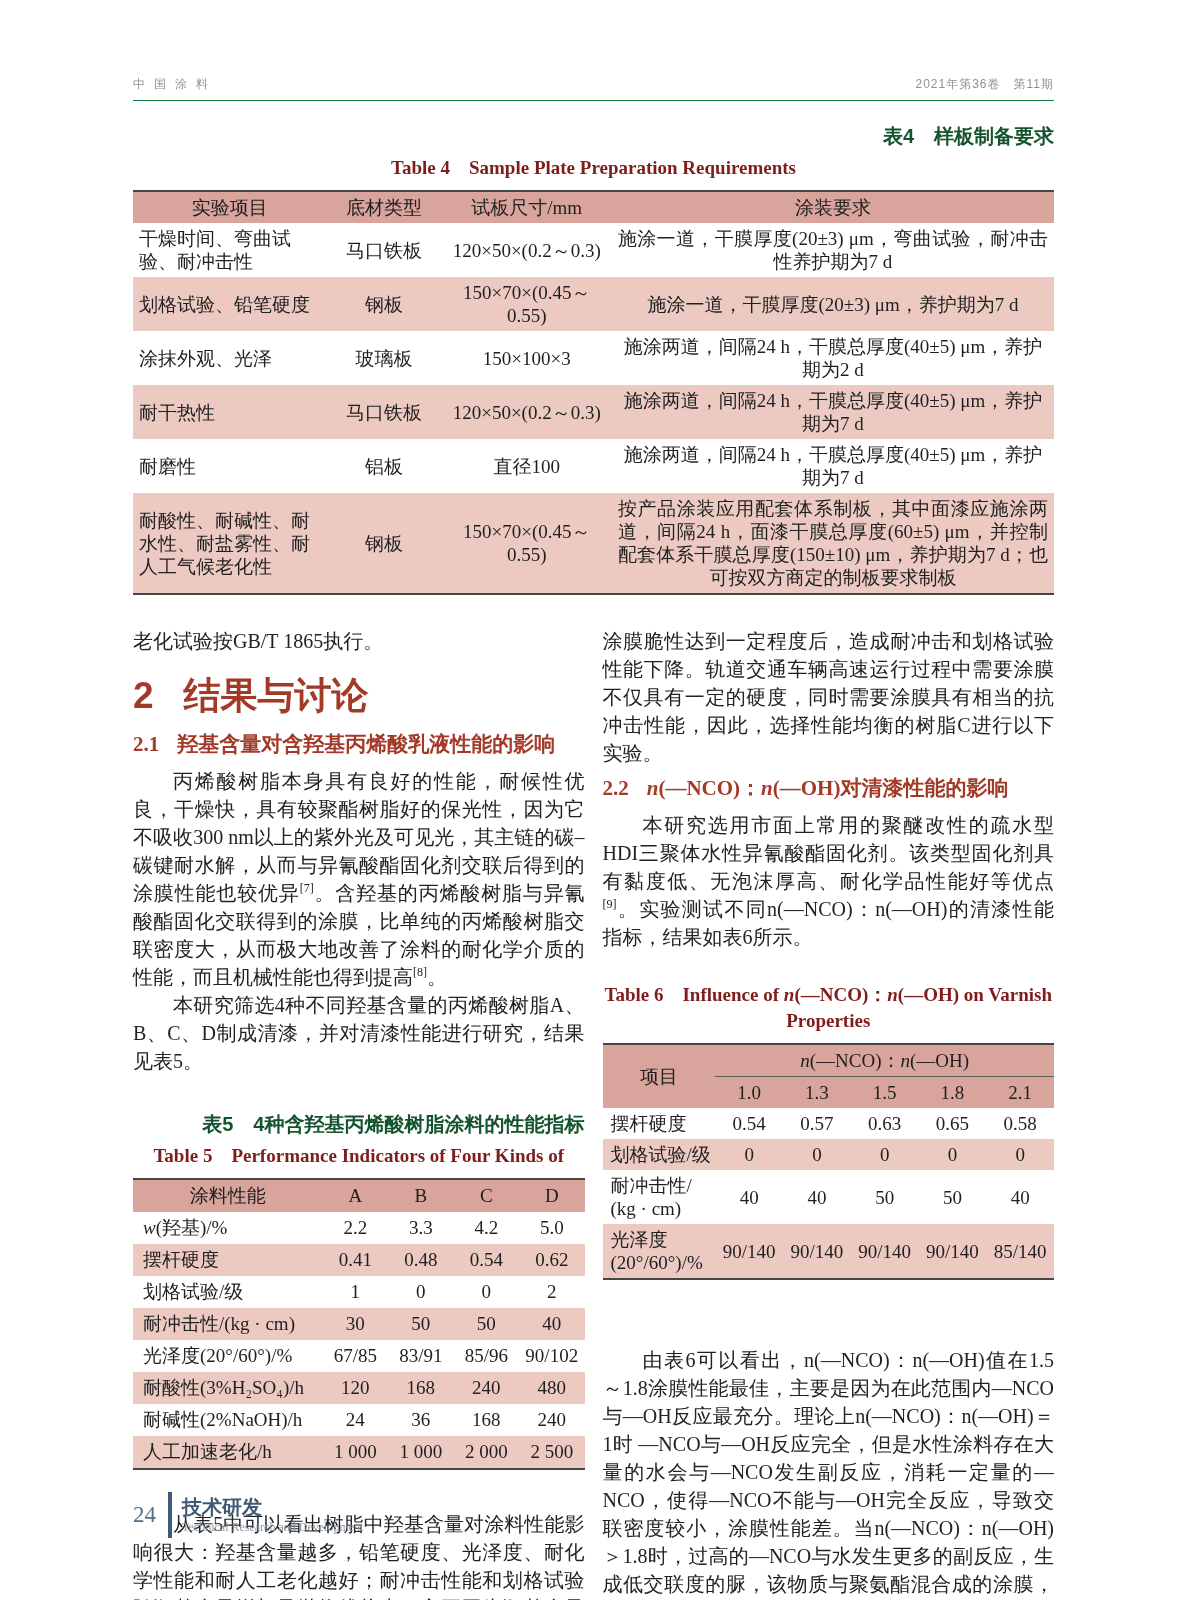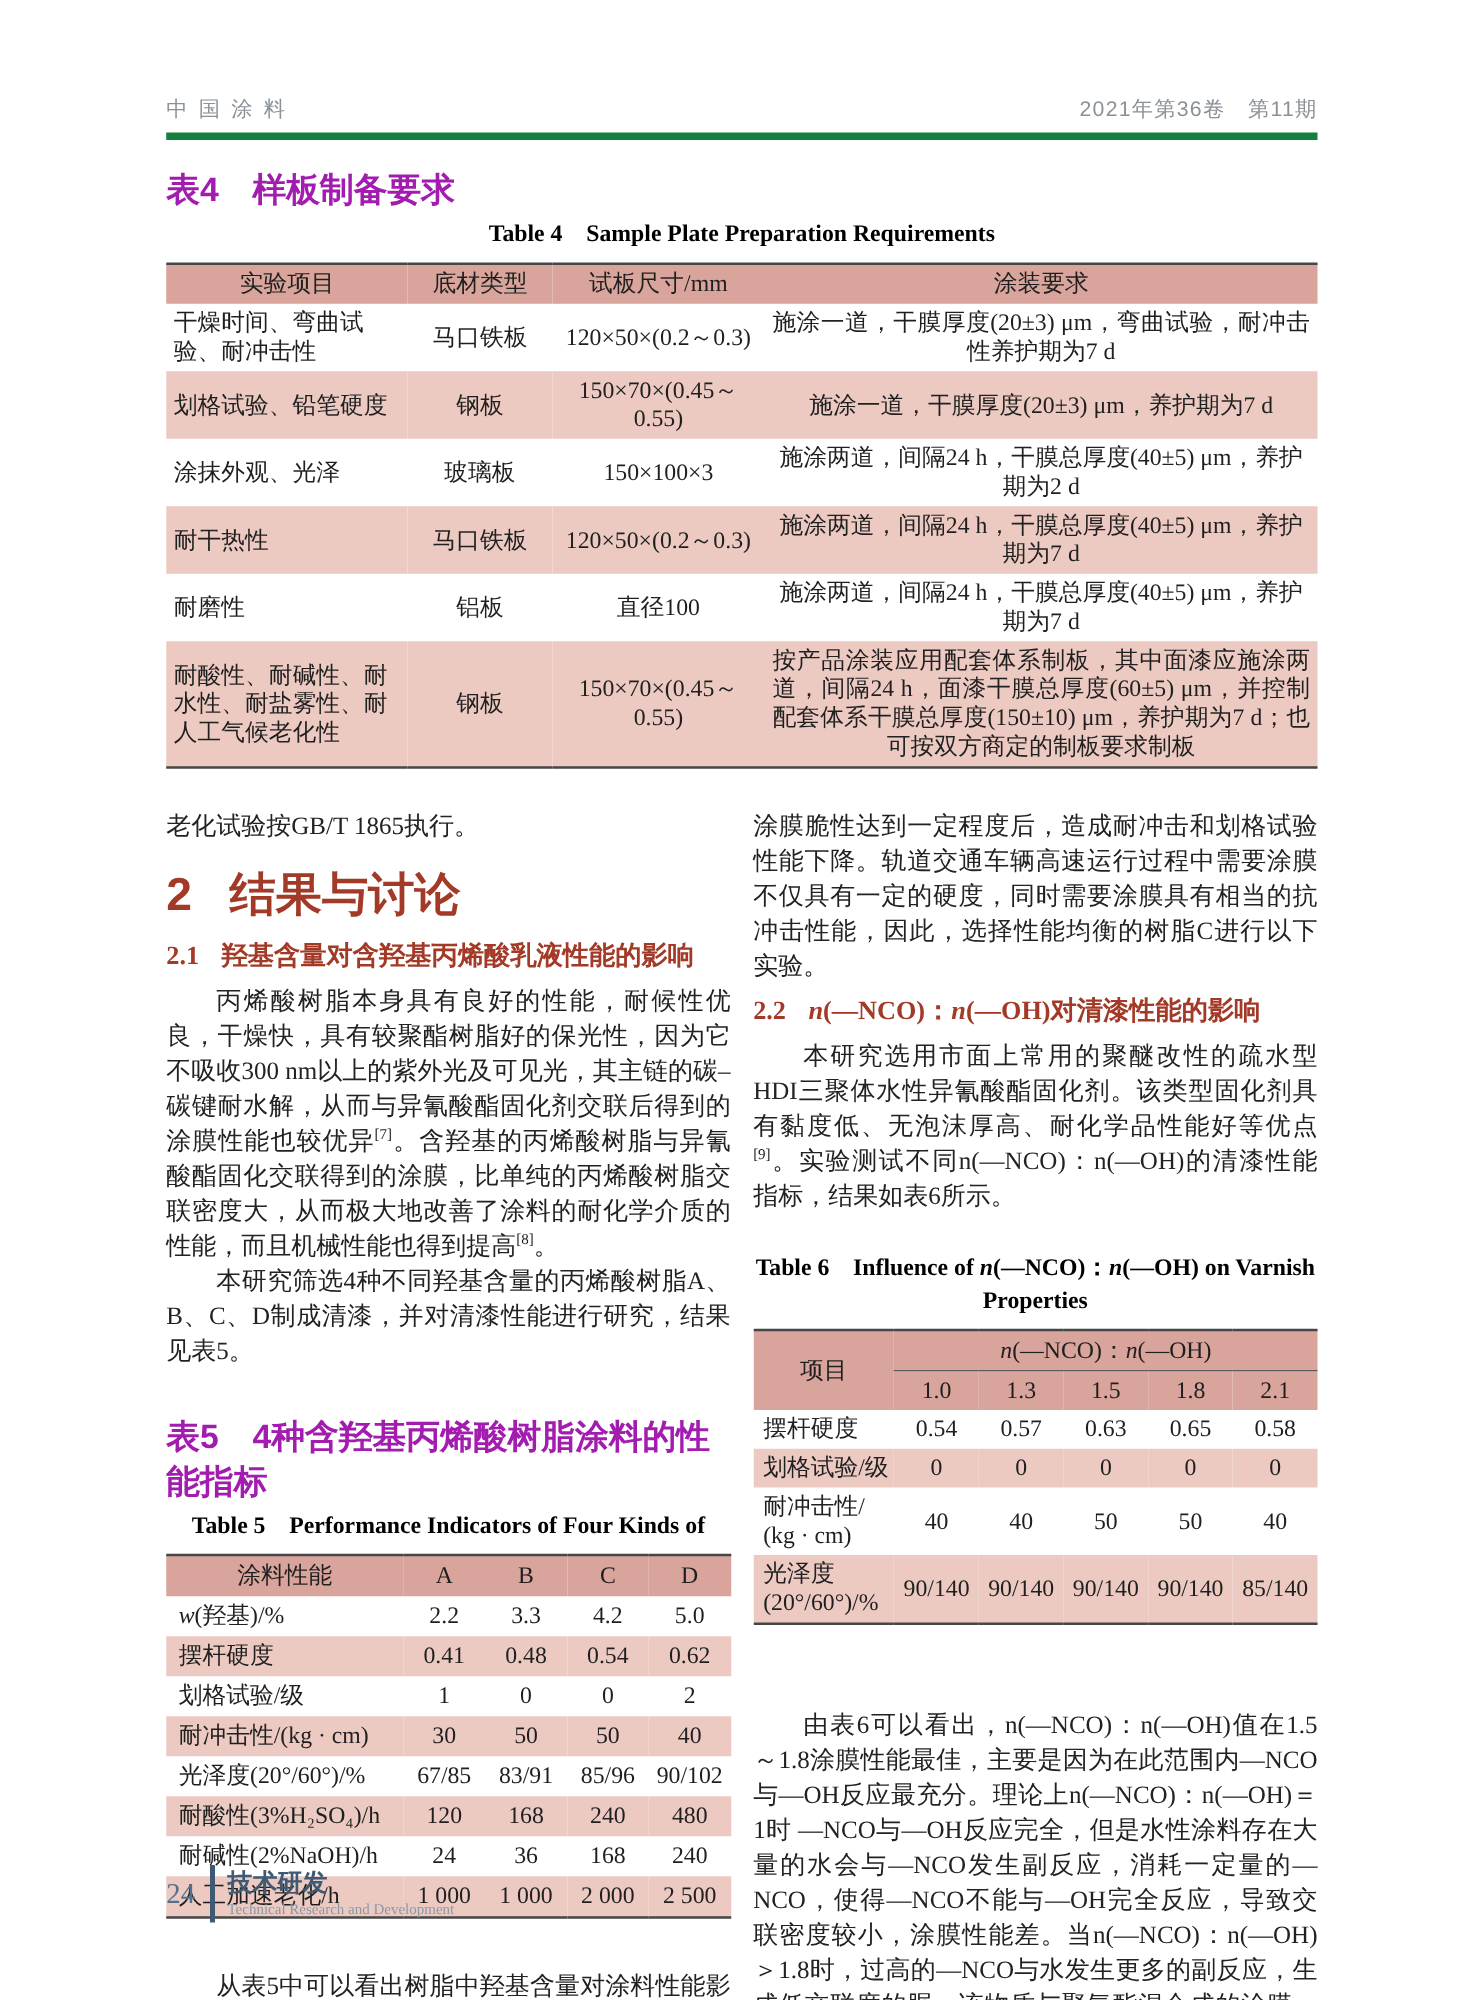--- a/index.html
+++ b/index.html
@@ -1,29 +1,29 @@
 <!DOCTYPE html>
 <html><head>
 <meta charset="utf-8">
 <style>
   html,body{margin:0;padding:0;background:#ffffff;}
   body{width:1187px;height:1600px;position:relative;font-family:"Liberation Serif","DejaVu Serif",serif;color:#222;}
   .page{position:relative;width:1187px;height:1600px;box-sizing:border-box;padding:76px 133px 0 133px;overflow:hidden;}
 
   
-  .runhead{display:flex;justify-content:space-between;align-items:flex-end;color:#8a9298;font-size:17px;
-           border-bottom:6px solid #15803d;padding-bottom:7px;font-family:"Liberation Sans","DejaVu Sans",sans-serif;}
+  .runhead{display:flex;justify-content:space-between;align-items:flex-end;color:#8a9298;font-size:12px;
+           border-bottom:1px solid #15803d;padding-bottom:7px;font-family:"Liberation Sans","DejaVu Sans",sans-serif;}
   .runhead .jname{letter-spacing:9px;}
   .runhead .issue{letter-spacing:1px;}
 
   
-  .cap-zh{text-align:left;font-weight:bold;font-size:27px;margin-top:22px;
-          font-family:"Liberation Sans","DejaVu Sans",sans-serif;color:#a21caf;}
+  .cap-zh{text-align:right;font-weight:bold;font-size:20px;margin-top:22px;
+          font-family:"Liberation Sans","DejaVu Sans",sans-serif;color:#14532d;}
   .cap-en{text-align:center;font-weight:bold;font-size:19px;margin-top:5px;line-height:26px;
-          font-family:"Liberation Serif","DejaVu Serif",serif;color:#000000;}
+          font-family:"Liberation Serif","DejaVu Serif",serif;color:#7f1d1d;}
 
   
   table{border-collapse:collapse;width:100%;font-size:19px;color:#1f1f1f;}
   .t-outer{border-top:2px solid #464646;border-bottom:2px solid #464646;margin-top:9px;}
   th,td{font-weight:normal;padding:4px 6px;line-height:23px;vertical-align:middle;}
   .hdr{background:#d9a49b;padding-left:24px;}
   .alt{background:#eccac2;}
   .c{text-align:center;}
   .l{text-align:left;}
   .just{text-align:justify;text-align-last:center;}

